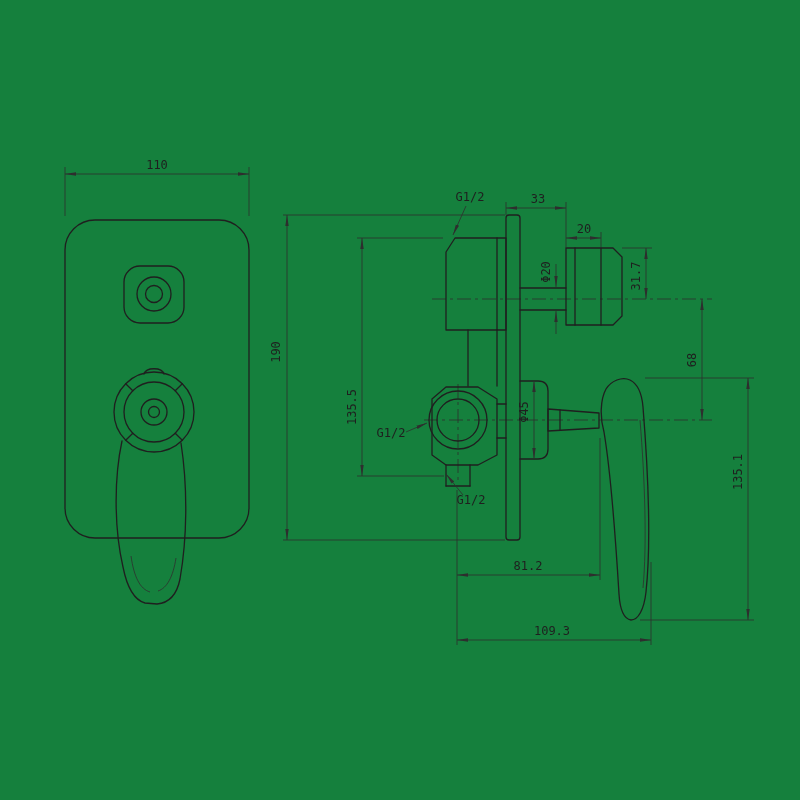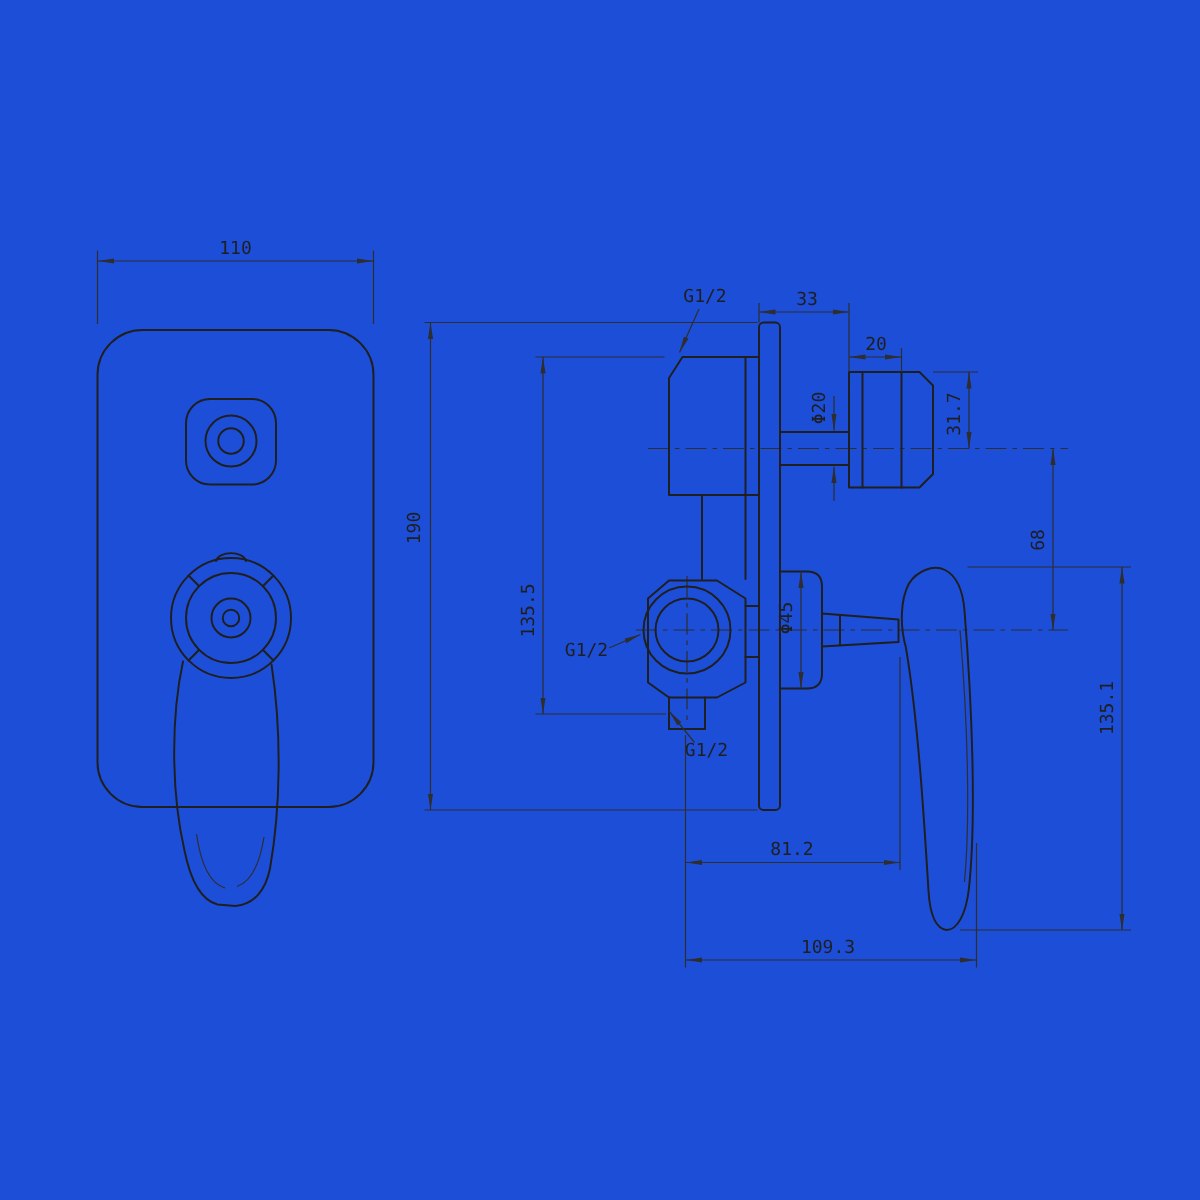--- a/index.html
+++ b/index.html
@@ -5,21 +5,21 @@
   html, body {
     margin: 0;
     padding: 0;
     background: #ffffff;
     font-family: "DejaVu Sans Mono", "Liberation Mono", monospace;
   }
   #canvas {
     position: relative;
     width: 800px;
     height: 800px;
-    background: #1d4ed8;
+    background: #15803d;
     overflow: hidden;
   }
   svg {
     display: block;
   }
   .geo {
     fill: none;
     stroke: #1f1f1f;
     stroke-width: 1.3;
     stroke-linejoin: round;

